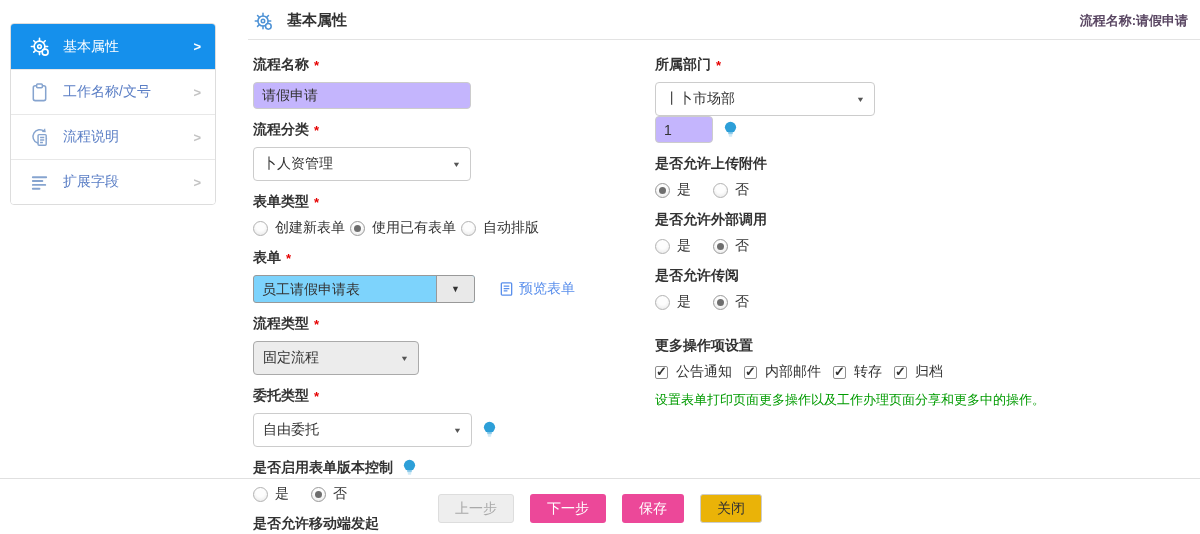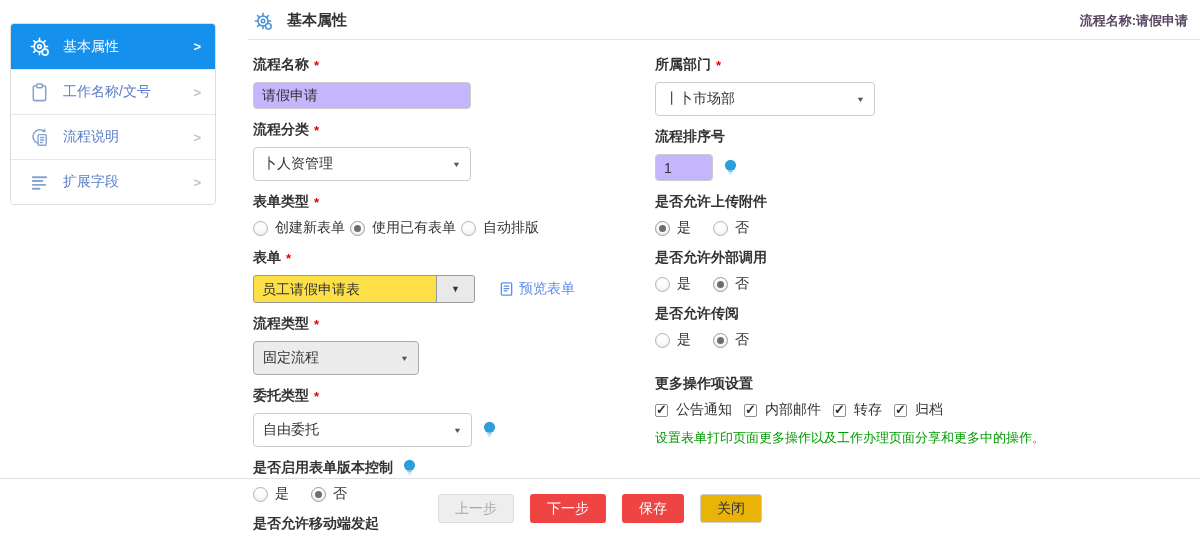--- a/index.html
+++ b/index.html
@@ -39,21 +39,21 @@
   .w-name { width:218px; } .w-sort { width:58px; }
 
   .select { height:28px; border:1px solid #ccc; border-radius:4px; background:#fff;
             display:flex; align-items:center; justify-content:space-between;
             padding:16px 9px; font-size:14px; color:#333; cursor:pointer; }
   .select .arr { font-size:9px; color:#555; transform:scaleY(.85); }
   .select.grey { background:#ececec; border-color:#aaa; }
   .w-cat{width:218px;} .w-dept{width:220px;} .w-ptype{width:166px;} .w-dtype{width:219px;}
 
   .combo { display:flex; width:222px; height:28px; border:1px solid #999; border-radius:3px;
-           background:#fde047; overflow:hidden; cursor:pointer; }
+           background:#7dd3fc; overflow:hidden; cursor:pointer; }
   .combo .ctxt { flex:1; line-height:26px; padding:0 8px; font-size:14px; color:#333; }
   .combo .carr { width:38px; border-left:1px solid #999; display:flex; align-items:center;
                  justify-content:center; font-size:9px; color:#333; background:#e9e9e9; }
 
   .inline-row { display:flex; align-items:center; gap:10px; }
 
   .link { display:inline-flex; align-items:center; gap:5px; color:#5a8fec; font-size:14px;
           cursor:pointer; margin-left:14px; }
   .link svg { display:block; }
 
@@ -76,21 +76,21 @@
 
   .note { color:#009b00; font-size:13px; margin-top:10px; }
 
   
   .footer-line { position:absolute; left:0; right:0; top:478px; border-top:1px solid #e0e0e0; }
   .footer-btns { position:absolute; left:0; right:0; top:494px; display:flex;
                  justify-content:center; gap:16px; }
   .btn { height:29px; padding:0 16px; font-size:14px; border-radius:3px; border:1px solid transparent;
          display:flex; align-items:center; cursor:pointer; font-family:Liberation Serif, serif; }
   .btn.disabled { background:#eee; border-color:#ddd; color:#a9a9a9; }
-  .btn.primary { background:#ef4444; color:#fff; }
+  .btn.primary { background:#ec4899; color:#fff; }
   .btn.default { background:#eab308; border-color:#ccc; color:#333; }
 
   .hidden-defs { position:absolute; width:0; height:0; overflow:hidden; }
 </style>
 </head>
 <body>
 
 <svg class="hidden-defs" aria-hidden="true">
   <defs>
     <g id="gear-shape" fill="none" stroke="currentColor" stroke-width="1.7" stroke-linecap="round">
@@ -275,23 +275,20 @@
 
     <div class="f-label" style="margin-top:10px;">
       <span>所属部门</span>
       <i class="req">*</i>
     </div>
     <div class="select w-dept">
       <span>丨卜市场部</span>
       <span class="arr">▼</span>
     </div>
 
-    <div class="f-label">
-      <span>流程排序号</span>
-    </div>
     <div class="inline-row">
       <input class="text-input w-sort" type="text" value="1" style="">
       <svg class="bulb" viewBox="0 0 14 17">
           <use href="#bulb-shape"></use>
         </svg>
     </div>
 
     <div class="f-label">
       <span>是否允许上传附件</span>
     </div>

